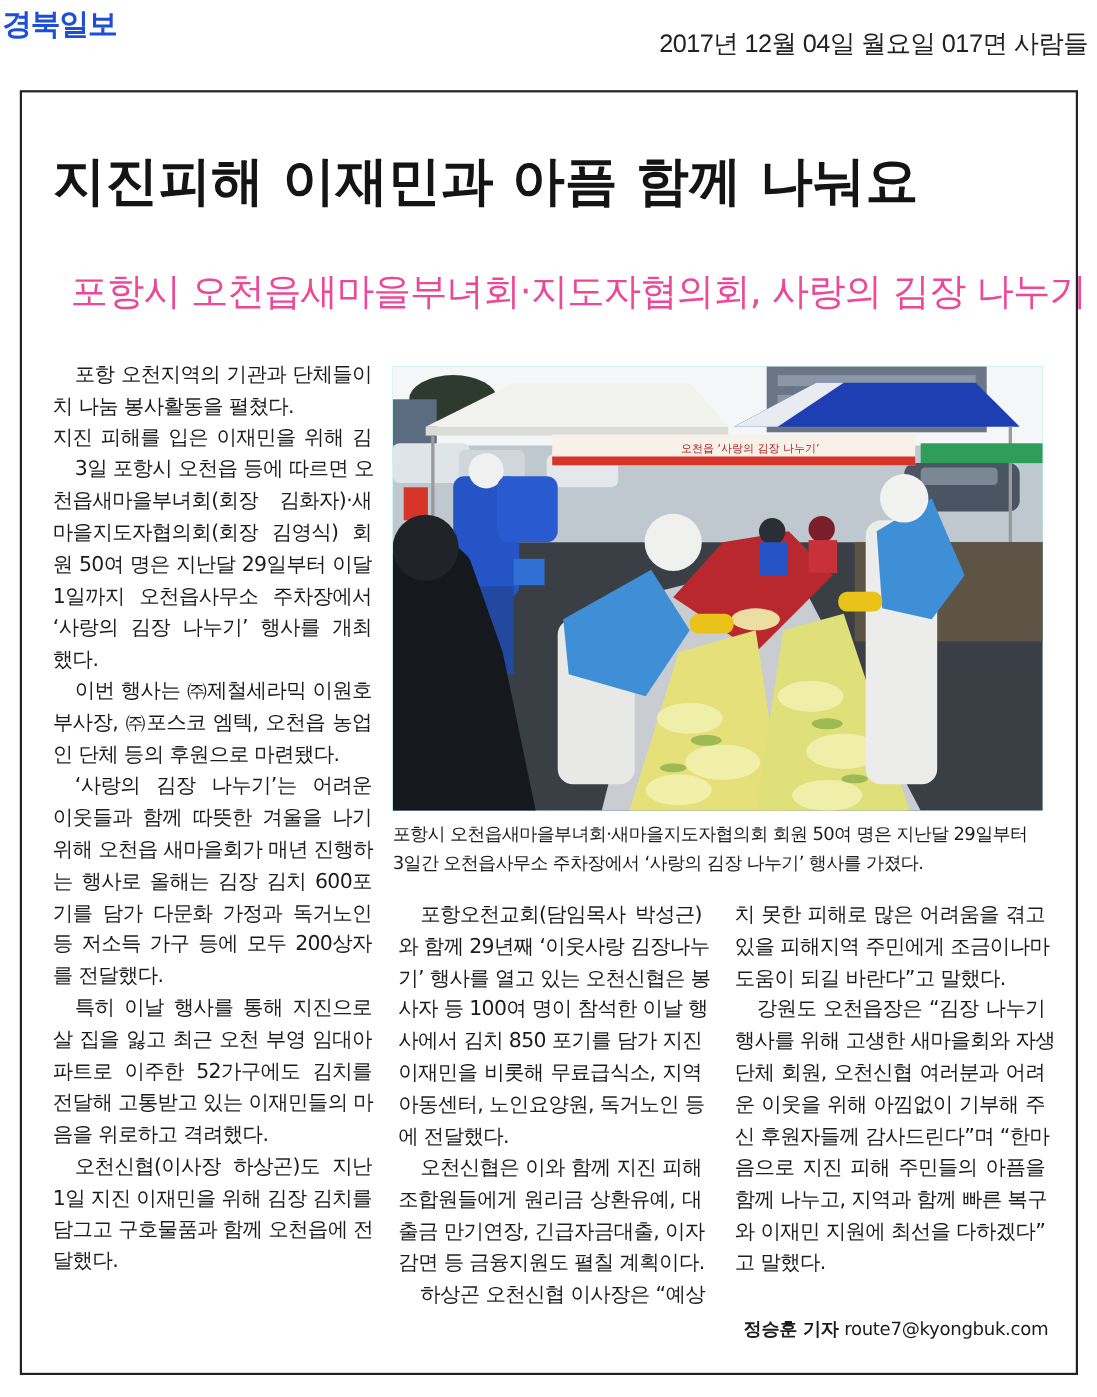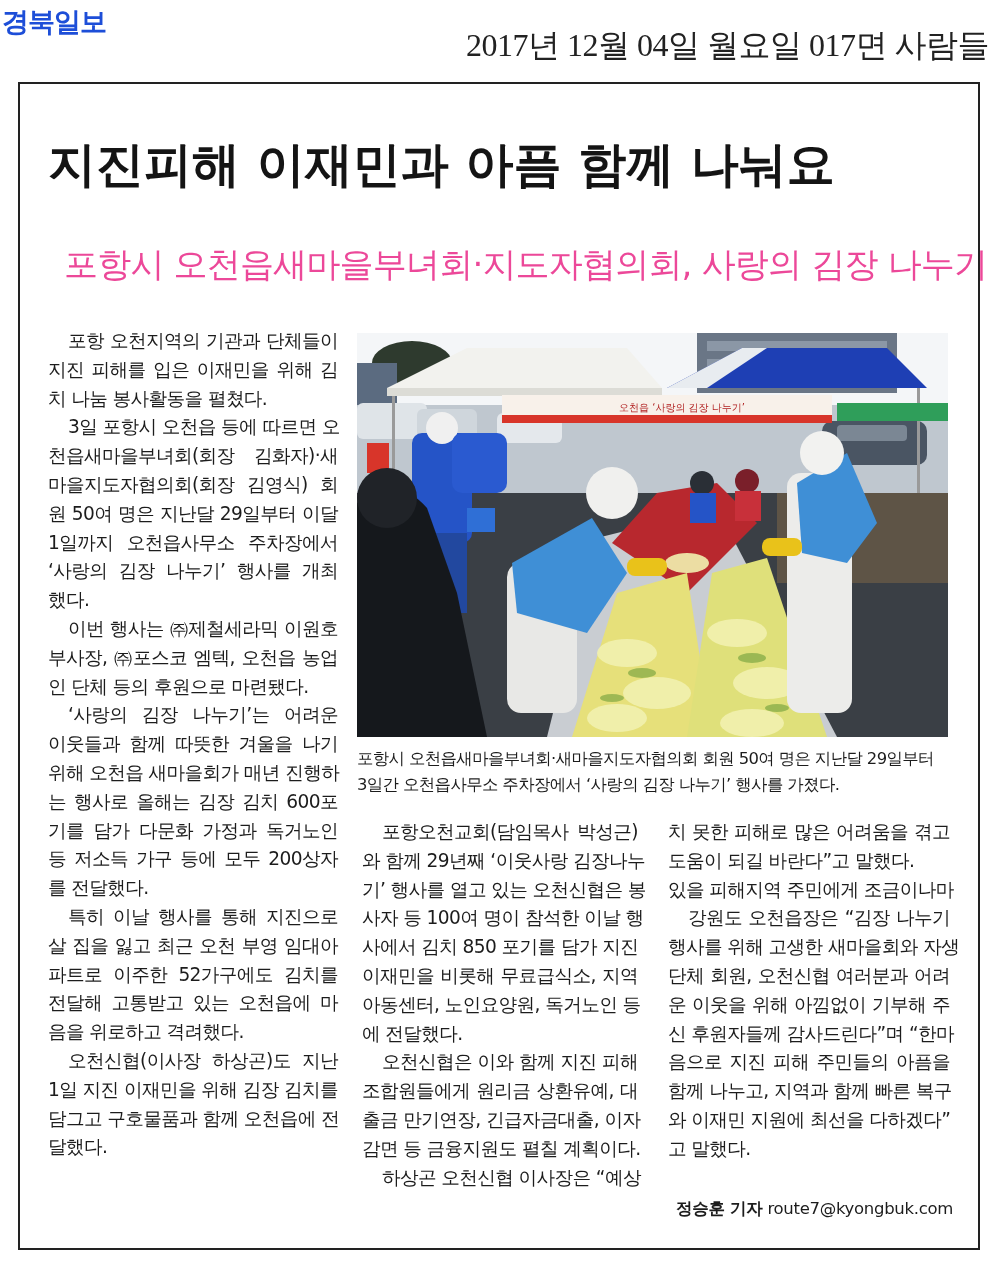--- a/index.html
+++ b/index.html
@@ -1,21 +1,21 @@
 <!DOCTYPE html>
 <html><head>
 <meta charset="utf-8">
 <style>
   html, body { margin:0; padding:0; background:#ffffff; }
   body { width:997px; height:1270px; position:relative; overflow:hidden;
          font-family:"DejaVu Sans","Liberation Sans",sans-serif; color:#1a1a1a; }
   .masthead { position:absolute; left:2px; top:4px; font-size:27px; font-weight:bold;
               letter-spacing:-1px; color:#1d4ed8; }
-  .dateline { position:absolute; right:8px; top:24px; font-family:Liberation Serif, serif;
-              font-size:32px; color:#222; letter-spacing:-0.5px; white-space:nowrap; }
+  .dateline { position:absolute; right:8px; top:24px; font-family:Liberation Sans, sans-serif;
+              font-size:23px; color:#222; letter-spacing:-0.5px; white-space:nowrap; }
   .frame { position:absolute; left:18px; top:82px; width:962px; height:1168px;
            border:2px solid #222; box-sizing:border-box; }
   .headline { position:absolute; left:48px; top:133px; font-size:48px; font-weight:bold;
               letter-spacing:0px; color:#141414; white-space:nowrap; }
   .subhead { position:absolute; left:64px; top:242px; font-size:34px; color:#ec4899;
              letter-spacing:-0.8px; white-space:nowrap; }
   .col { position:absolute; font-size:18.6px; line-height:28.8px; letter-spacing:-0.6px;
          color:#1c1c1c; }
   .col .line { display:block; white-space:nowrap; height:28.8px; text-align:justify; text-align-last:justify; }
   .col .line.last { text-align-last:left; }
@@ -38,43 +38,43 @@
 <div class="masthead">경북일보</div>
 <div class="dateline">2017년 12월 04일 월요일 017면 사람들</div>
 
 <div class="frame"></div>
 
 <h1 class="headline" style="margin:0;">지진피해 이재민과 아픔 함께 나눠요</h1>
 <h2 class="subhead" style="margin:0;font-weight:normal;">포항시 오천읍새마을부녀회·지도자협의회, 사랑의 김장 나누기 행사</h2>
 
 <div class="col col1" id="col0">
     <span class="line indent">포항 오천지역의 기관과 단체들이</span>
+    <span class="line last">치 나눔 봉사활동을 펼쳤다.</span>
     <span class="line">지진 피해를 입은 이재민을 위해 김</span>
-    <span class="line last">치 나눔 봉사활동을 펼쳤다.</span>
     <span class="line indent">3일 포항시 오천읍 등에 따르면 오</span>
     <span class="line">천읍새마을부녀회(회장 김화자)·새</span>
     <span class="line">마을지도자협의회(회장 김영식) 회</span>
     <span class="line">원 50여 명은 지난달 29일부터 이달</span>
     <span class="line">1일까지  오천읍사무소  주차장에서</span>
     <span class="line">‘사랑의 김장 나누기’ 행사를 개최</span>
     <span class="line last">했다.</span>
     <span class="line indent">이번 행사는 ㈜제철세라믹 이원호</span>
     <span class="line">부사장, ㈜포스코 엠텍, 오천읍 농업</span>
     <span class="line last">인 단체 등의 후원으로 마련됐다.</span>
     <span class="line indent">‘사랑의  김장  나누기’는  어려운</span>
     <span class="line">이웃들과  함께  따뜻한  겨울을 나기</span>
     <span class="line">위해 오천읍 새마을회가 매년 진행하</span>
     <span class="line">는 행사로 올해는 김장 김치 600포</span>
     <span class="line">기를 담가 다문화 가정과 독거노인</span>
     <span class="line">등 저소득 가구 등에 모두 200상자</span>
     <span class="line last">를 전달했다.</span>
     <span class="line indent">특히 이날 행사를 통해 지진으로</span>
     <span class="line">살 집을 잃고 최근 오천 부영 임대아</span>
     <span class="line">파트로  이주한  52가구에도  김치를</span>
-    <span class="line">전달해 고통받고 있는 오천읍에 마</span>
+    <span class="line">전달해 고통받고 있는 이재민들의 마</span>
     <span class="line last">음을 위로하고 격려했다.</span>
     <span class="line indent">오천신협(이사장 하상곤)도 지난</span>
     <span class="line">1일 지진 이재민을 위해 김장 김치를</span>
     <span class="line">담그고 구호물품과 함께 오천읍에 전</span>
     <span class="line last">달했다.</span>
   </div>
 <div class="col col2" id="col1">
     <span class="line indent">포항오천교회(담임목사  박성근)</span>
     <span class="line">와 함께 29년째 ‘이웃사랑 김장나누</span>
     <span class="line">기’ 행사를 열고 있는 오천신협은 봉</span>
@@ -84,22 +84,22 @@
     <span class="line">아동센터, 노인요양원, 독거노인 등</span>
     <span class="line last">에 전달했다.</span>
     <span class="line indent">오천신협은 이와 함께 지진 피해</span>
     <span class="line">조합원들에게 원리금 상환유예, 대</span>
     <span class="line">출금 만기연장, 긴급자금대출, 이자</span>
     <span class="line last">감면 등 금융지원도 펼칠 계획이다.</span>
     <span class="line indent">하상곤 오천신협 이사장은 “예상</span>
   </div>
 <div class="col col3" id="col2">
     <span class="line">치 못한 피해로 많은 어려움을 겪고</span>
+    <span class="line">있을 피해지역 주민에게 조금이나마</span>
     <span class="line last">도움이 되길 바란다”고 말했다.</span>
-    <span class="line">있을 피해지역 주민에게 조금이나마</span>
     <span class="line indent">강원도 오천읍장은 “김장 나누기</span>
     <span class="line">행사를 위해 고생한 새마을회와 자생</span>
     <span class="line">단체 회원, 오천신협 여러분과 어려</span>
     <span class="line">운 이웃을 위해 아낌없이 기부해 주</span>
     <span class="line">신 후원자들께 감사드린다”며 “한마</span>
     <span class="line">음으로 지진 피해  주민들의 아픔을</span>
     <span class="line">함께 나누고, 지역과 함께 빠른 복구</span>
     <span class="line">와 이재민 지원에 최선을 다하겠다”</span>
     <span class="line last">고 말했다.</span>
   </div>

